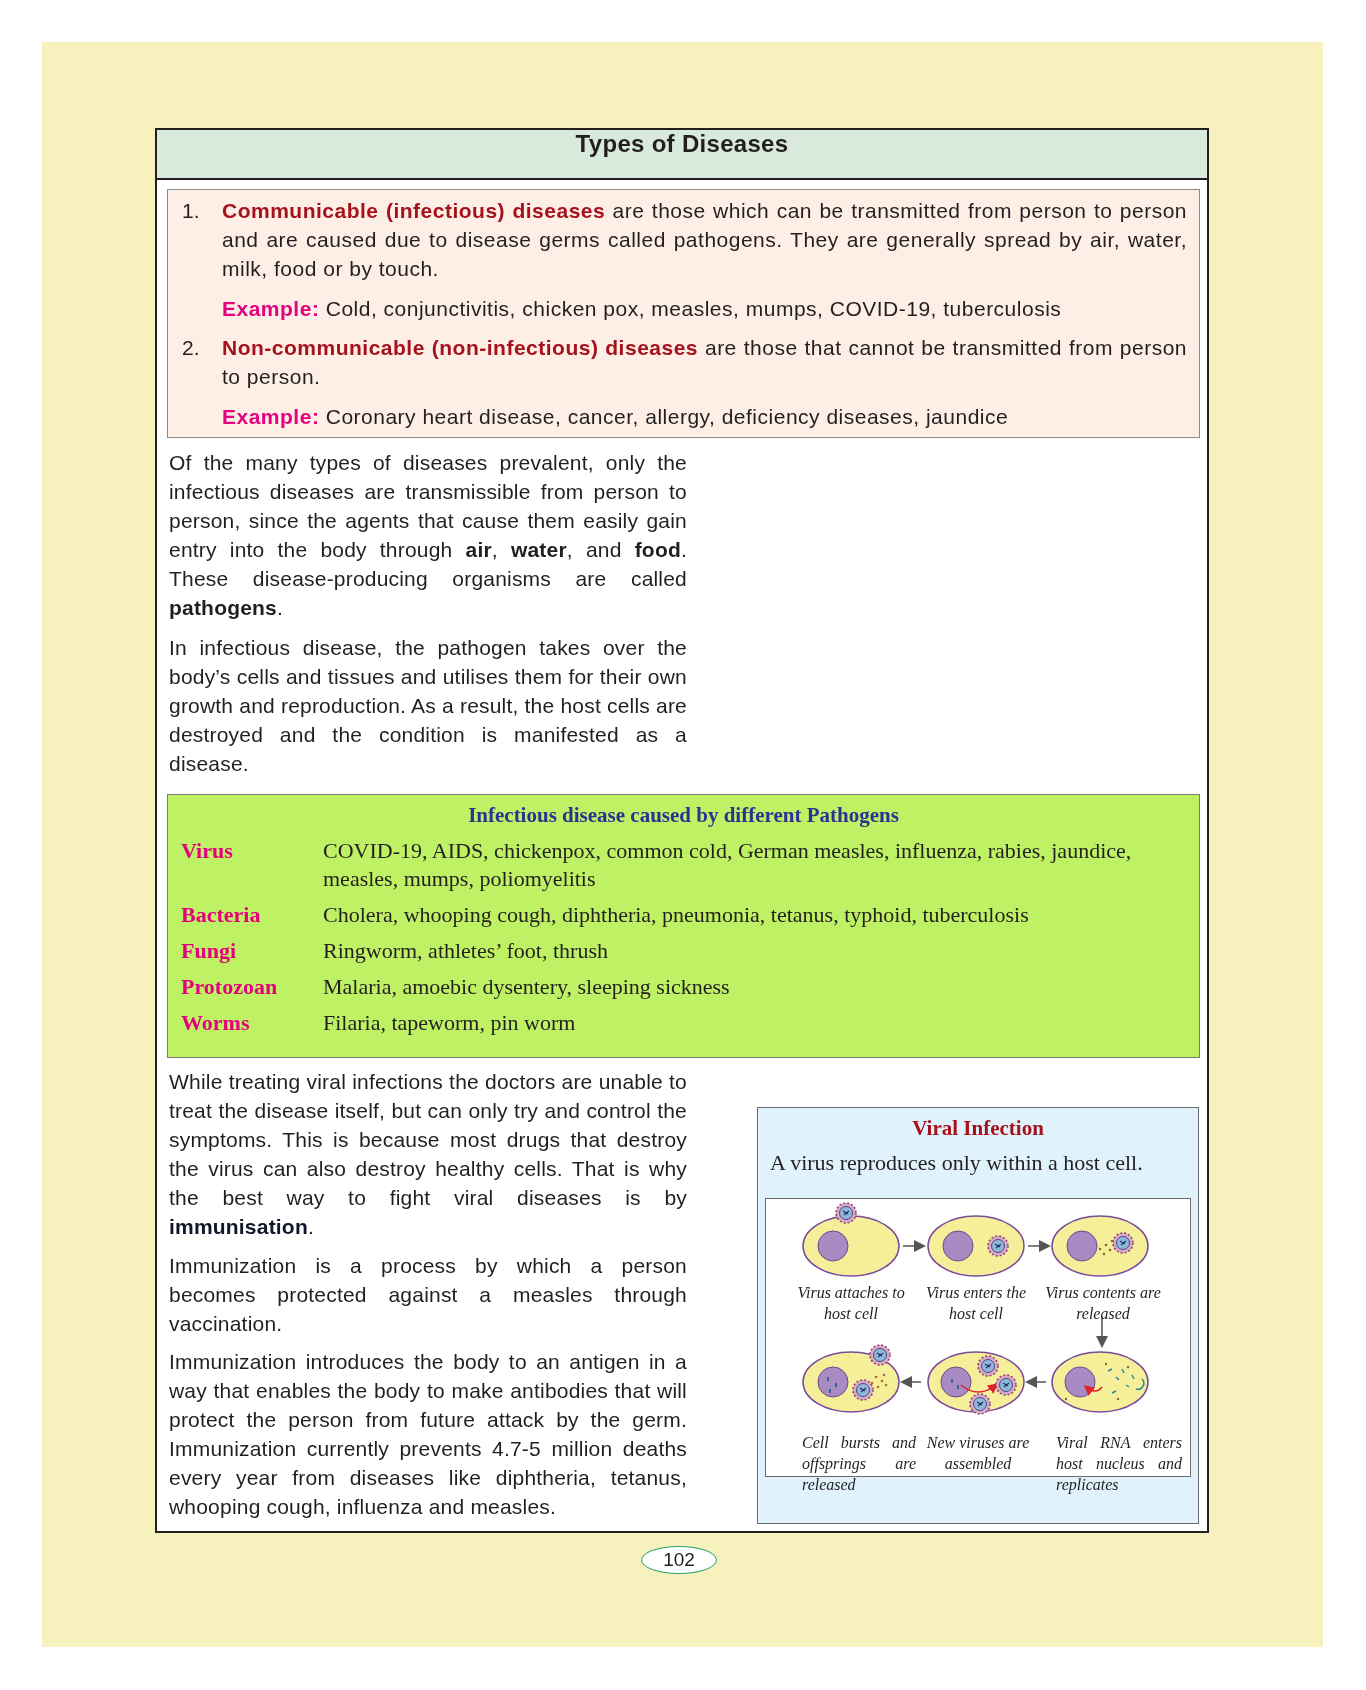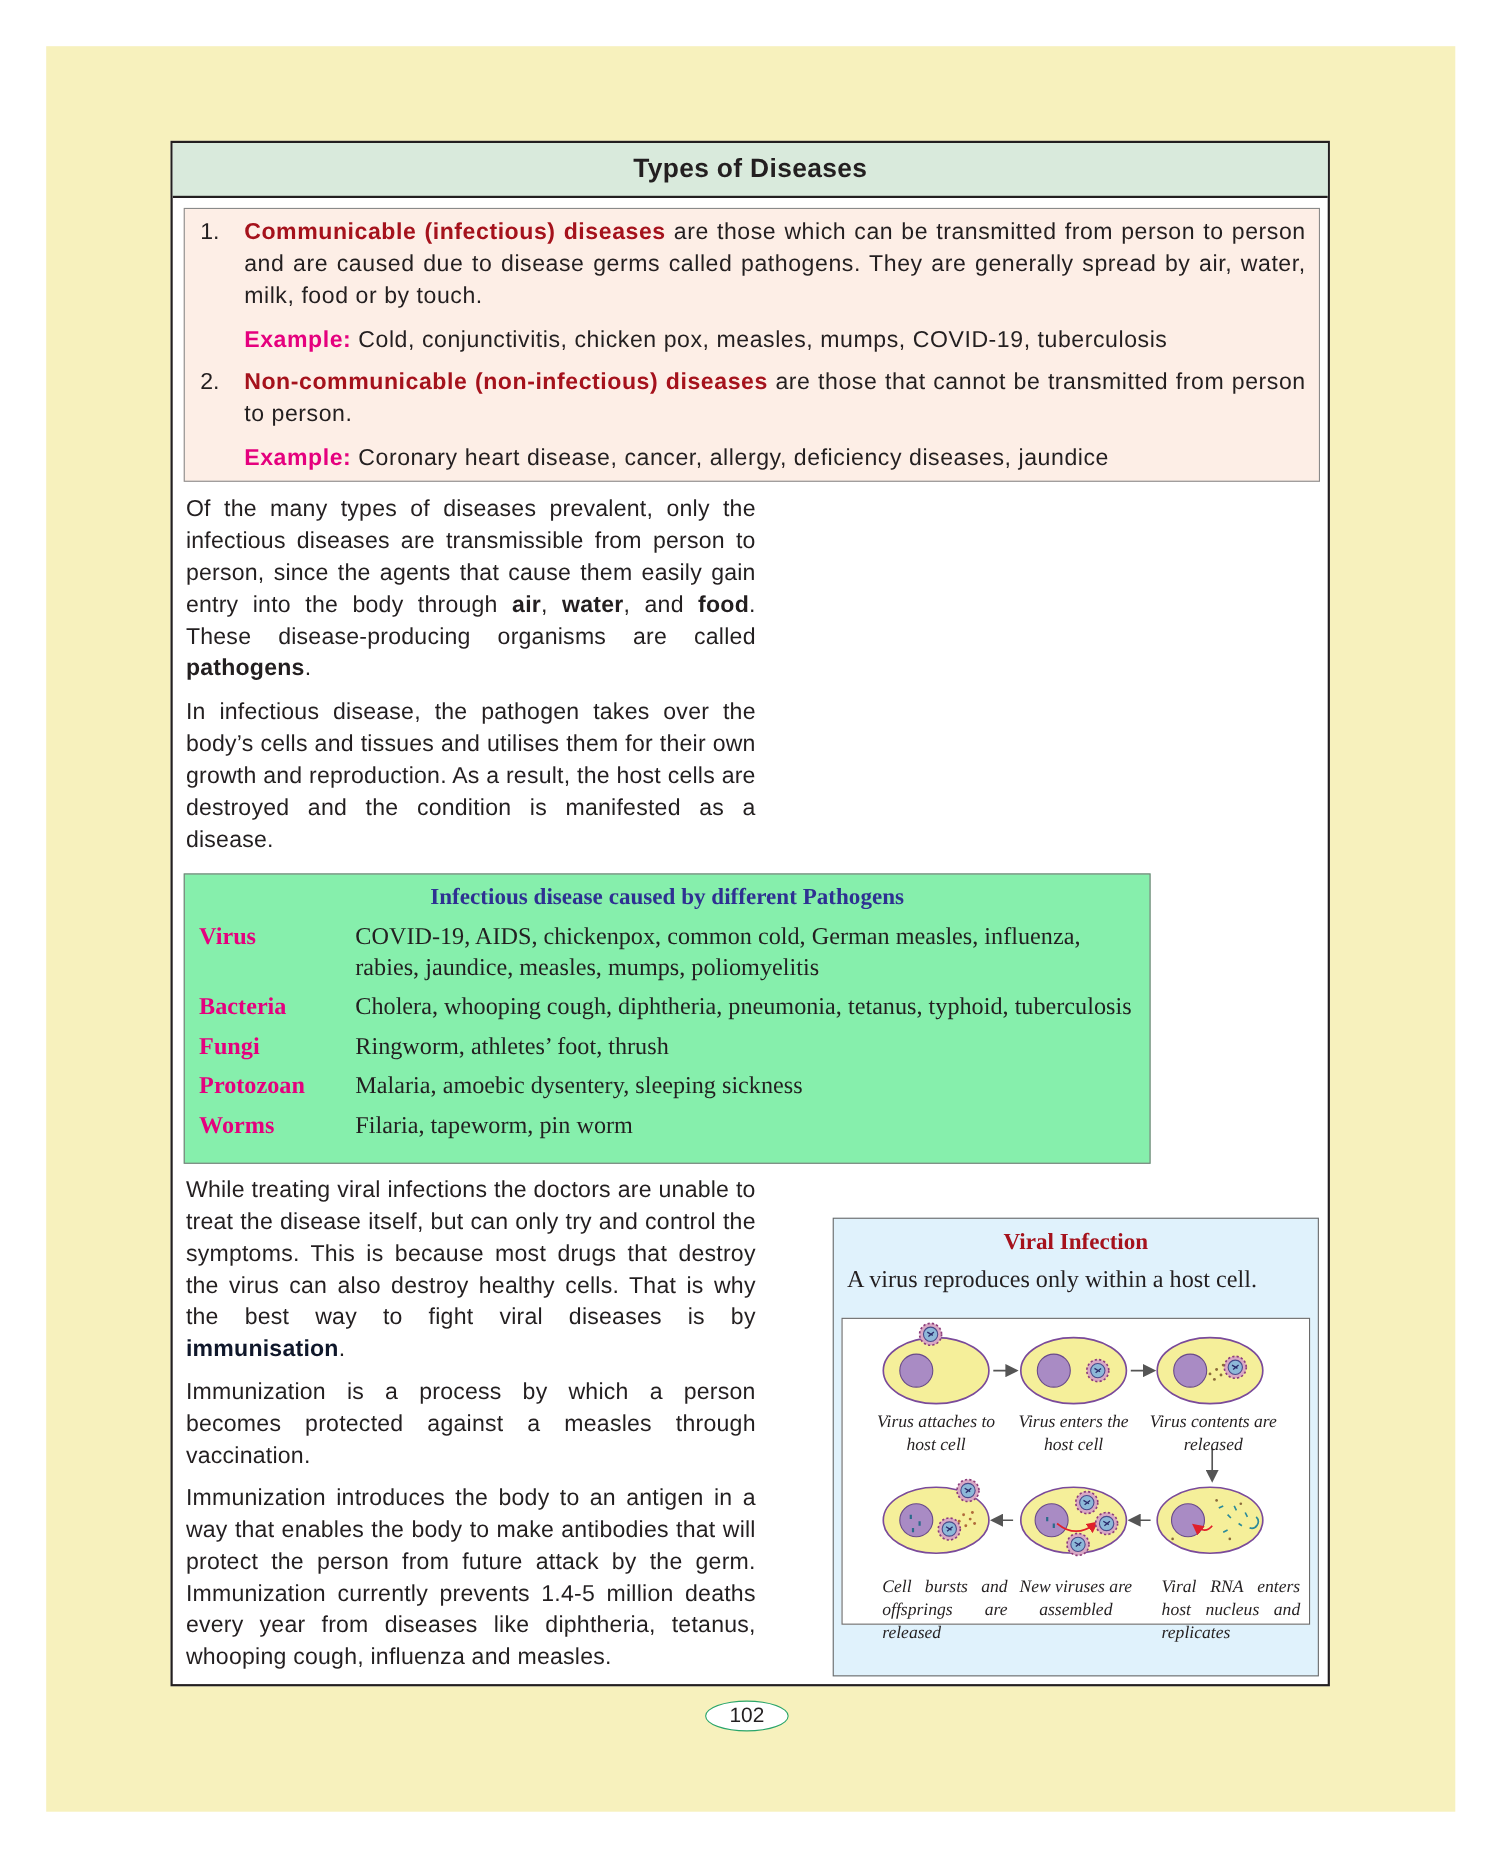--- a/index.html
+++ b/index.html
@@ -3,36 +3,36 @@
 <meta charset="utf-8">
 <style>
   * { box-sizing: border-box; margin: 0; padding: 0; }
   html, body { width: 1366px; height: 1690px; background: #ffffff; overflow: hidden; }
   body { position: relative; font-family: "Liberation Sans", "DejaVu Sans", sans-serif; color: #231f20; }
 
   .page-bg { position: absolute; left: 42px; top: 42px; width: 1281px; height: 1605px; background: #f7f1bd; }
 
   .main-box { position: absolute; left: 155px; top: 128px; width: 1054px; height: 1405px; background: #ffffff; border: 2px solid #231f20; }
 
-  .header-band { position: absolute; left: 0; top: 0; right: 0; height: 50px; background: #d9eadc; border-bottom: 2px solid #231f20; display: flex; align-items: center; justify-content: center; }
+  .header-band { position: absolute; left: 0; top: 0; right: 0; height: 50px; background: #d9eadc; border-bottom: 2px solid #231f20; display: flex; align-items: flex-start; justify-content: center; }
   .header-band h1 { font-size: 24px; font-weight: bold; color: #231f20; letter-spacing: 0.3px; }
 
   .types-box { position: absolute; left: 10px; top: 59px; width: 1033px; height: 249px; background: #fdeee6; border: 1px solid #8a8a8a; padding: 6px 12px 0 14px; font-size: 21px; line-height: 29px; }
   .types-item { display: flex; }
   .types-item .num { width: 40px; flex: none; padding-left: 0; }
   .types-item .txt { flex: 1; text-align: justify; letter-spacing: 0.5px; }
   .term { color: #a5121c; font-weight: bold; }
   .example-line { padding-left: 40px; margin-top: 11px; margin-bottom: 10px; letter-spacing: 0.5px; }
   .ex-label { color: #e5007e; font-weight: bold; }
 
   .para { position: absolute; left: 12px; width: 518px; font-size: 21px; line-height: 29px; text-align: justify; letter-spacing: 0.2px; }
   .para b { font-weight: bold; }
   .pink-bold { color: #0f172a; font-weight: bold; }
 
-  .patho-box { position: absolute; left: 10px; top: 664px; width: 879px; height: 264px; background: #86efac; border: 1px solid #7a7a7a; font-family: "Liberation Serif", "DejaVu Serif", serif; }
+  .patho-box { position: absolute; left: 10px; top: 664px; width: 1033px; height: 264px; background: #bef264; border: 1px solid #7a7a7a; font-family: "Liberation Serif", "DejaVu Serif", serif; }
   .patho-title { text-align: center; color: #2e3192; font-weight: bold; font-size: 21px; margin-top: 8px; height: 34px; }
   .patho-row { display: flex; font-size: 22px; line-height: 28px; padding-left: 13px; margin-bottom: 8px; }
   .patho-row .kind { width: 142px; flex: none; color: #e5007e; font-weight: bold; }
   .patho-row .list { flex: 1; padding-right: 6px; color: #231f20; }
 
   .viral-box { position: absolute; left: 600px; top: 977px; width: 442px; height: 417px; background: #e0f2fc; border: 1px solid #6a6a6a; font-family: "Liberation Serif", "DejaVu Serif", serif; }
   .viral-title { text-align: center; color: #a5121c; font-weight: bold; font-size: 21px; margin-top: 8px; height: 28px; }
   .viral-sub { font-size: 22px; padding-left: 12px; margin-top: 6px; height: 34px; color: #231f20; }
   .diagram-frame { position: absolute; left: 7px; top: 90px; width: 426px; height: 279px; background: #ffffff; border: 1px solid #6a6a6a; }
   .diagram-frame svg { position: absolute; left: 0; top: 0; }
@@ -95,21 +95,21 @@
     <div class="patho-row">
       <span class="kind">Worms</span>
       <span class="list">Filaria, tapeworm, pin worm</span>
     </div>
   </div>
 
   <p class="para" style="top:937px;"><span>While treating viral infections the doctors are unable to treat the disease itself, but can only try and control the symptoms. This is because most drugs that destroy the virus can also destroy healthy cells. That is why the best way to fight viral diseases is by </span><span class="pink-bold">immunisation</span><span>.</span></p>
 
   <p class="para" style="top:1121px;">Immunization is a process by which a person becomes protected against a measles through vaccination.</p>
 
-  <p class="para" style="top:1217px;">Immunization introduces the body to an antigen in a way that enables the body to make antibodies that will protect the person from future attack by the germ. Immunization currently prevents 1.4-5 million deaths every year from diseases like diphtheria, tetanus, whooping cough, influenza and measles.</p>
+  <p class="para" style="top:1217px;">Immunization introduces the body to an antigen in a way that enables the body to make antibodies that will protect the person from future attack by the germ. Immunization currently prevents 4.7-5 million deaths every year from diseases like diphtheria, tetanus, whooping cough, influenza and measles.</p>
 
   <div class="viral-box">
     <div class="viral-title">Viral Infection</div>
     <div class="viral-sub">A virus reproduces only within a host cell.</div>
     <div class="diagram-frame">
       <svg width="426" height="317" viewBox="0 0 426 317" xmlns="http://www.w3.org/2000/svg">
         <defs>
           <g id="virus">
             <circle r="10" fill="#d9a8c4" stroke="#8c3c7a" stroke-width="1.5" stroke-dasharray="2 2"></circle>
             <circle r="6.5" fill="#8db8d8" stroke="#4a4a8a" stroke-width="1"></circle>

